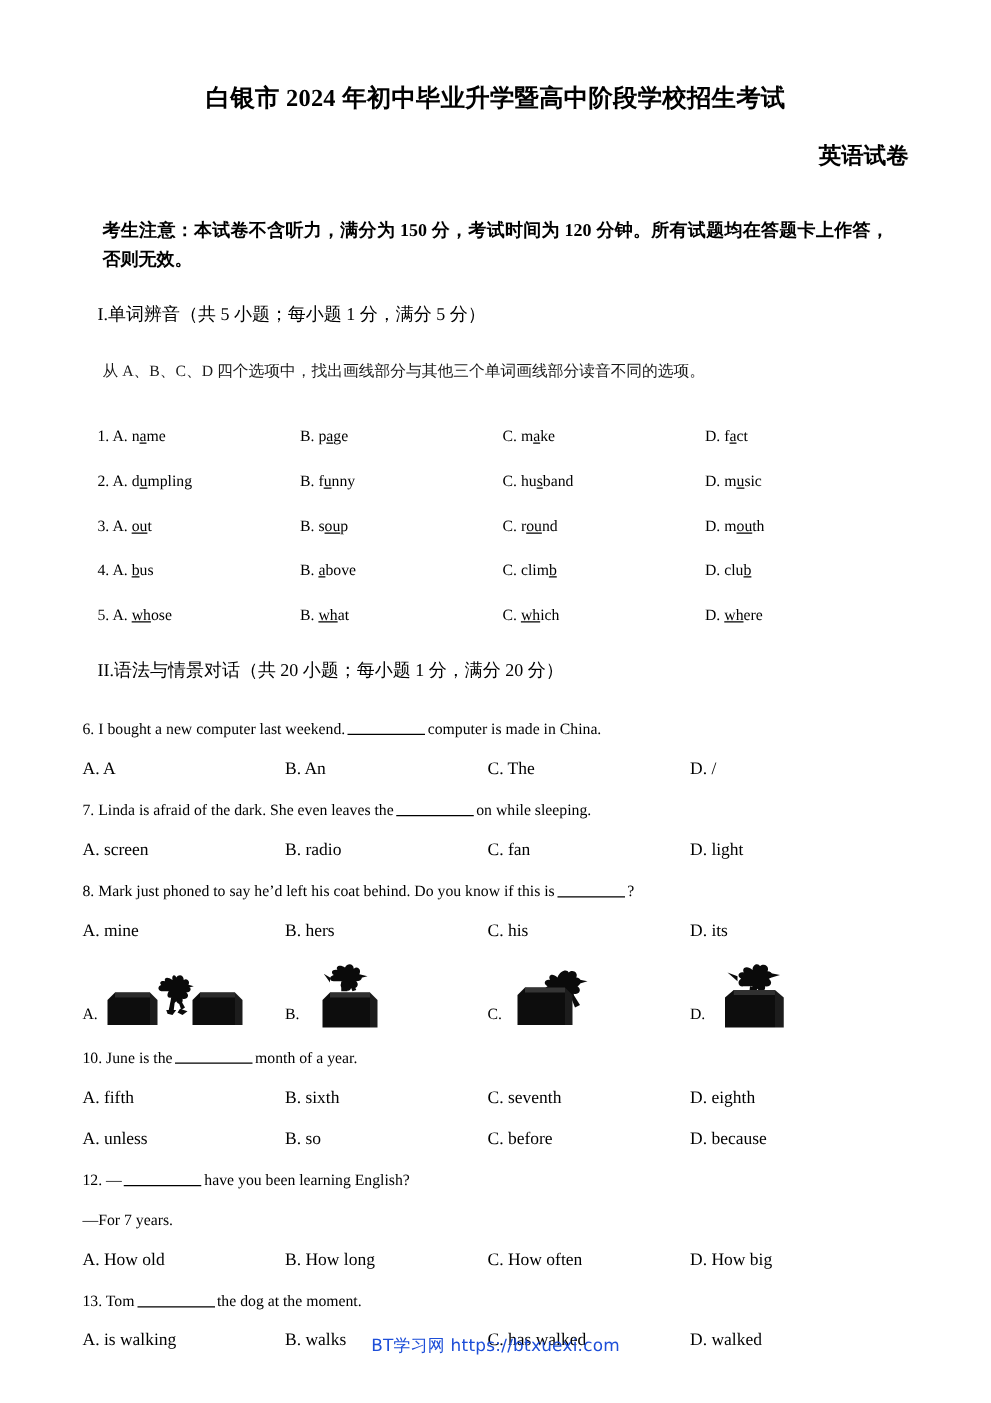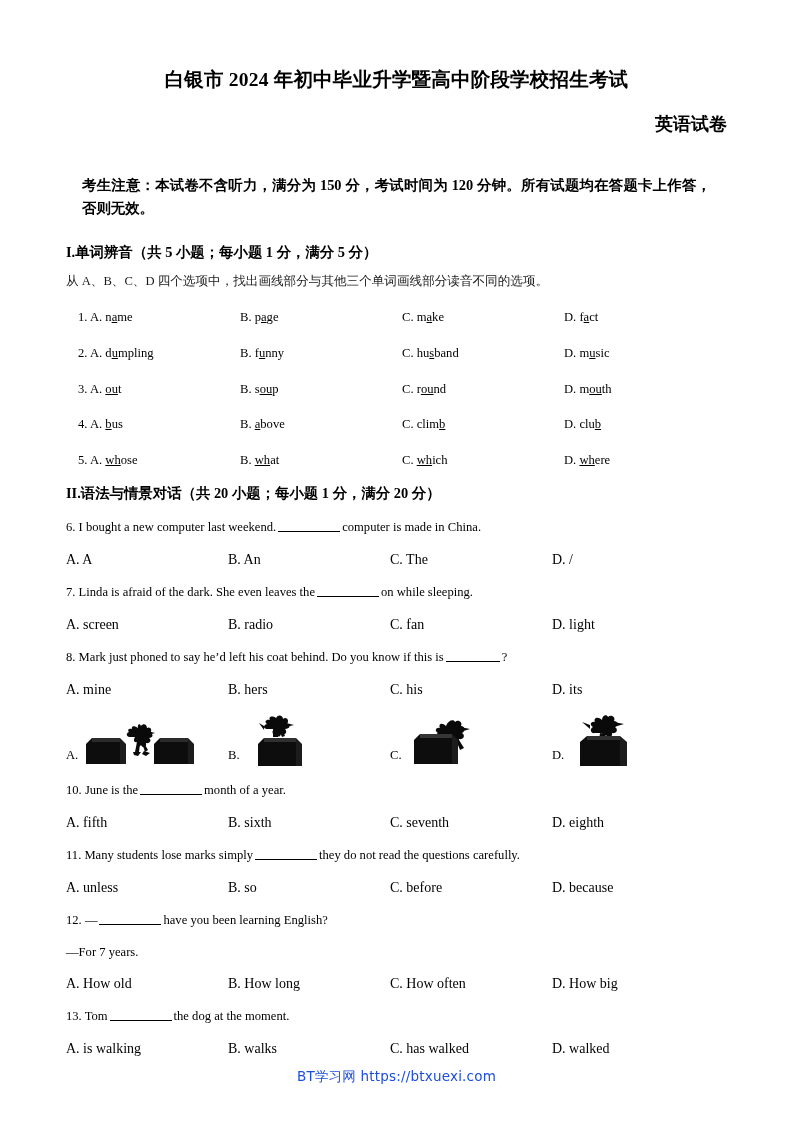--- a/index.html
+++ b/index.html
@@ -46,38 +46,38 @@
   .notice {
     font-size: 14.4px;
     font-weight: bold;
     line-height: 1.62;
     margin: 16px;
     padding-top: 22px;
     text-align: justify;
   }
   .section-head {
     font-size: 14.4px;
-    font-weight: bold;
+    font-weight: normal;
     line-height: 1.6;
-    margin: 0;
+    margin: 12px;
     padding-top: 4px;
   }
   .section-head.spaced {
     padding-top: 12px;
   }
   .section-sub {
     font-size: 14.4px;
     font-weight: bold;
     line-height: 1.6;
     margin: 0;
   }
   .instruction {
     font-size: 12.6px;
     line-height: 1.6;
-    margin: 0;
+    margin: 16px;
     padding-top: 7px;
     color: #1a1a1a;
   }
 
   
   .q-stem {
     font-size: 12.6px;
     line-height: 1.5;
     margin: 0;
     padding-top: 13px;
@@ -313,21 +313,20 @@
   </div>
 
   <p class="q-stem tight"><span>10. June is the</span><span class="blank"></span><span>month of a year.</span></p>
   <div class="options">
     <span class="opt">A. fifth</span>
     <span class="opt">B. sixth</span>
     <span class="opt">C. seventh</span>
     <span class="opt">D. eighth</span>
   </div>
 
-  <p class="q-stem"><span>11. Many students lose marks simply</span><span class="blank"></span><span>they do not read the questions carefully.</span></p>
   <div class="options">
     <span class="opt">A. unless</span>
     <span class="opt">B. so</span>
     <span class="opt">C. before</span>
     <span class="opt">D. because</span>
   </div>
 
   <p class="q-stem"><span>12. —</span><span class="blank"></span><span>have you been learning English?</span></p>
   <p class="q-stem">—For 7 years.</p>
   <div class="options">

